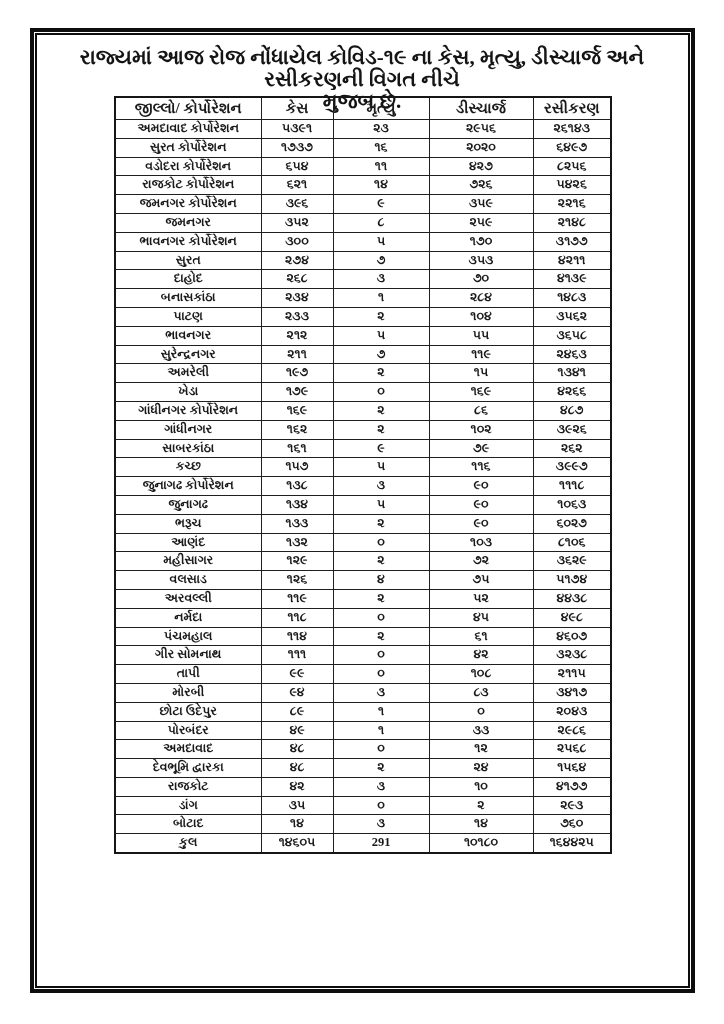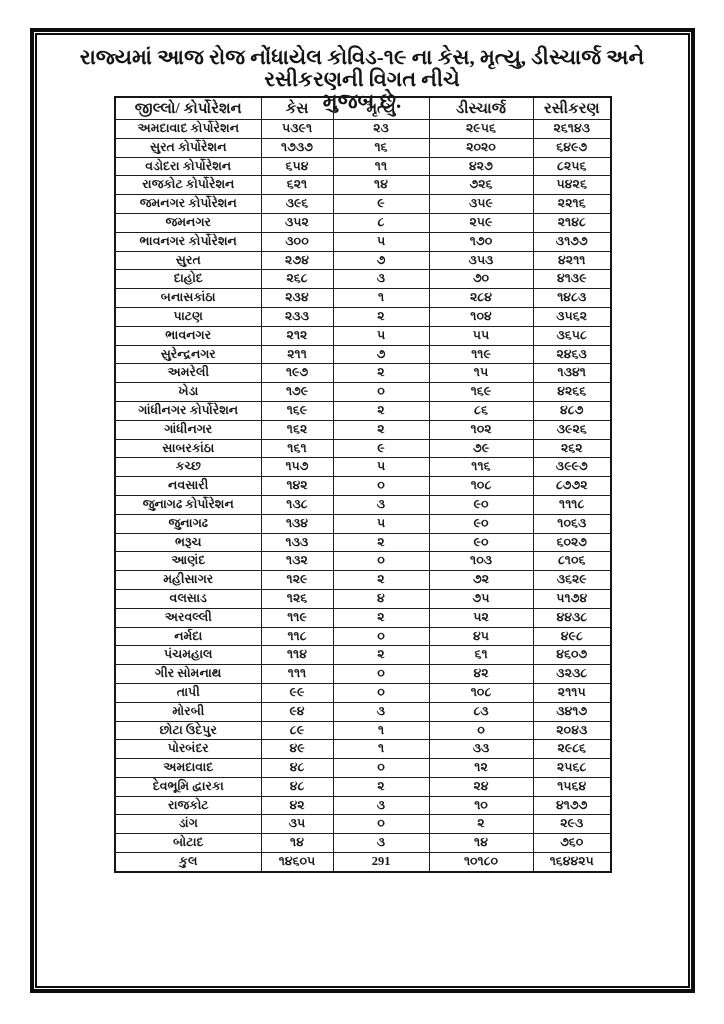--- a/index.html
+++ b/index.html
@@ -227,27 +227,20 @@
         <td>૨૬૨</td>
       </tr>
       <tr>
         <td>કચ્છ</td>
         <td>૧૫૭</td>
         <td>૫</td>
         <td>૧૧૬</td>
         <td>૩૯૯૭</td>
       </tr>
       <tr>
-        <td>નવસારી</td>
-        <td>૧૪૨</td>
-        <td>૦</td>
-        <td>૧૦૮</td>
-        <td>૮૭૭૨</td>
-      </tr>
-      <tr>
         <td>જુનાગઢ કોર્પોરેશન</td>
         <td>૧૩૮</td>
         <td>૩</td>
         <td>૯૦</td>
         <td>૧૧૧૮</td>
       </tr>
       <tr>
         <td>જુનાગઢ</td>
         <td>૧૩૪</td>
         <td>૫</td>

